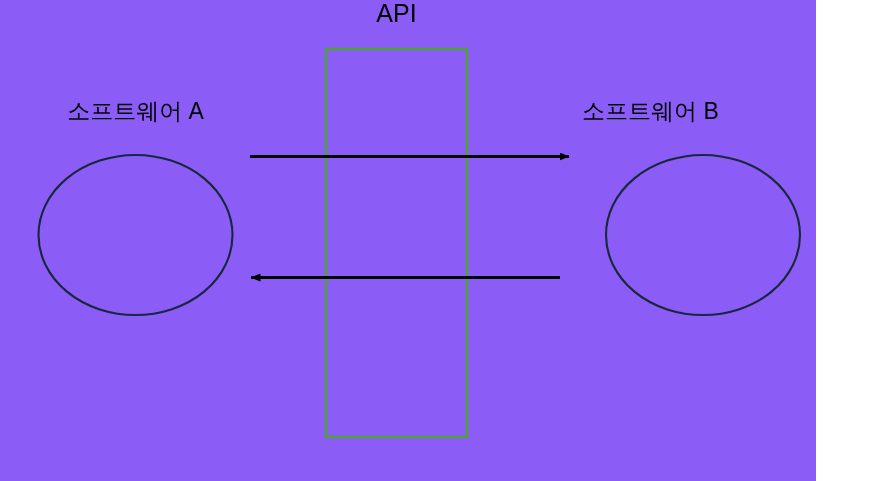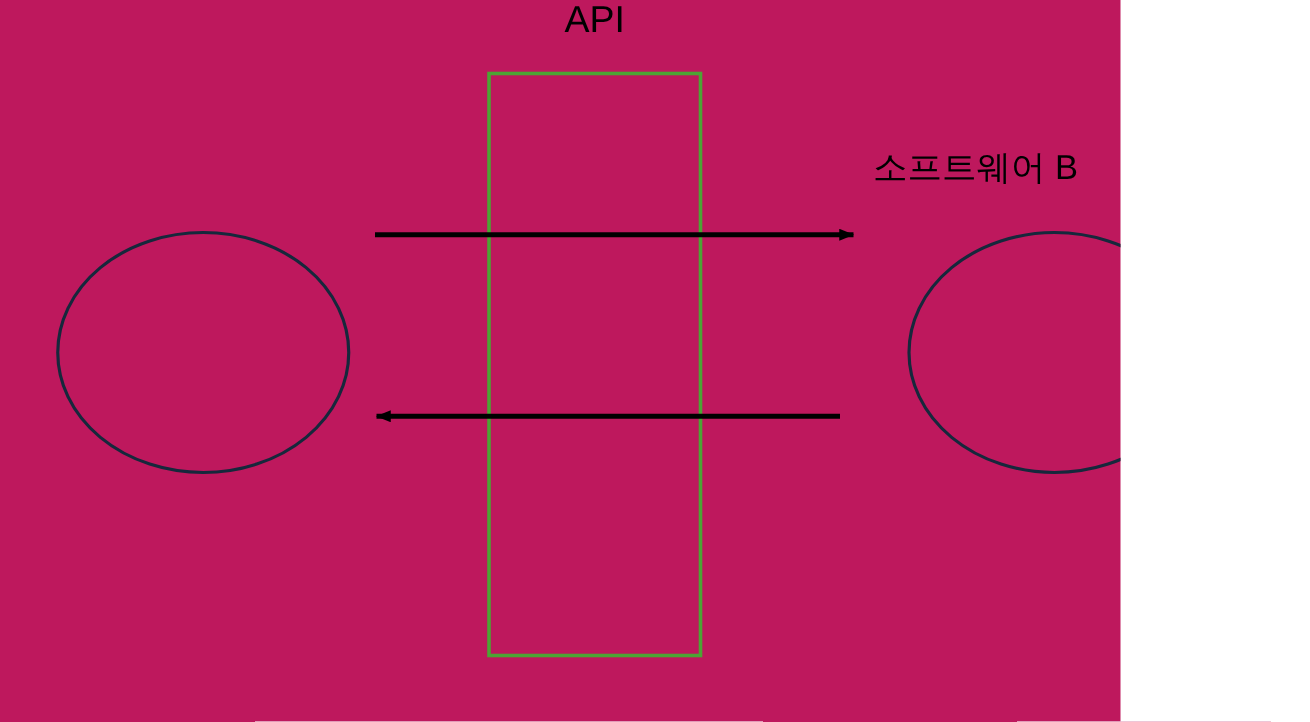--- a/index.html
+++ b/index.html
@@ -6,23 +6,23 @@
   html, body {
     margin: 0;
     padding: 0;
     background: #ffffff;
   }
   body {
     font-family: "Liberation Sans", "DejaVu Sans", sans-serif;
   }
   #canvas {
     position: relative;
-    width: 747px;
+    width: 816px;
     height: 481px;
-    background: #be185d;
+    background: #8b5cf6;
     overflow: hidden;
   }
   #diagram-svg {
     position: absolute;
     top: 0;
     left: 0;
     width: 873px;
     height: 481px;
   }
   .label {
@@ -77,16 +77,17 @@
     <ellipse cx="703" cy="235" rx="97" ry="80" fill="none" stroke="#16283C" stroke-width="2.1"></ellipse>
 
     <line x1="250" y1="156.5" x2="569" y2="156.5" stroke="#000000" stroke-width="3.2" marker-end="url(#arrowhead-right)"></line>
 
     <line x1="560" y1="277.5" x2="251" y2="277.5" stroke="#000000" stroke-width="3.2" marker-end="url(#arrowhead-left)"></line>
 
   </svg>
 
   <div class="label" id="api-label">API</div>
 
+  <div class="label" id="label-a">소프트웨어 A</div>
 
   <div class="label" id="label-b">소프트웨어 B</div>
 
 </div>
 
 </body></html>

